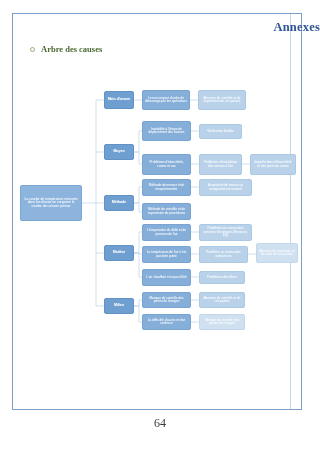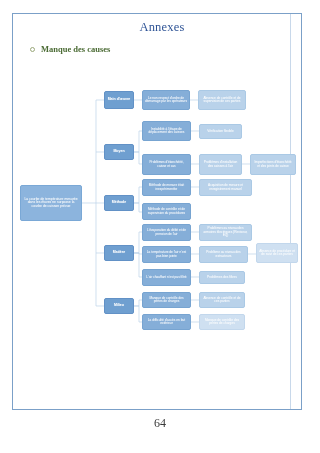--- a/index.html
+++ b/index.html
@@ -13,22 +13,22 @@
     border:1px solid #7ba0c8;box-sizing:border-box;background:#fff;
   }
 
   
   #inner-rule{
     position:absolute;right:10px;top:0;width:1px;height:100%;
     background:#c8d8ea;
   }
 
   #doc-title{
-    position:absolute;left:4px;right:0;top:20px;text-align:center;
-    font-family:"Liberation Serif",serif;font-weight:normal;font-size:12.5px;
+    position:absolute;left:4px;right:0;top:20px;text-align:right;
+    font-family:"Liberation Serif",serif;font-weight:bold;font-size:12.5px;
     color:#2f5496;letter-spacing:.2px;
   }
 
   #bullet-row{
     position:absolute;left:30px;top:44px;display:flex;align-items:center;gap:6px;
   }
   #bullet-mark{
     width:3px;height:3px;border:1px solid #9aa87a;border-radius:50%;
     background:transparent;display:inline-block;
   }
@@ -69,21 +69,21 @@
 <div id="page">
 
   <div id="page-border">
     <div id="inner-rule"></div>
   </div>
 
   <div id="doc-title">Annexes</div>
 
   <div id="bullet-row">
     <span id="bullet-mark"></span>
-    <span id="bullet-label">Manque des causes</span>
+    <span id="bullet-label">Arbre des causes</span>
   </div>
 
   <div id="diagram">
 
     <svg id="edges" viewBox="0 0 320 453">
       <g stroke="#bcd2e8" stroke-width="0.7" fill="none">
 
         <path d="M82,203 L96,203"></path>
 
         <path d="M96,100 L96,306"></path>

